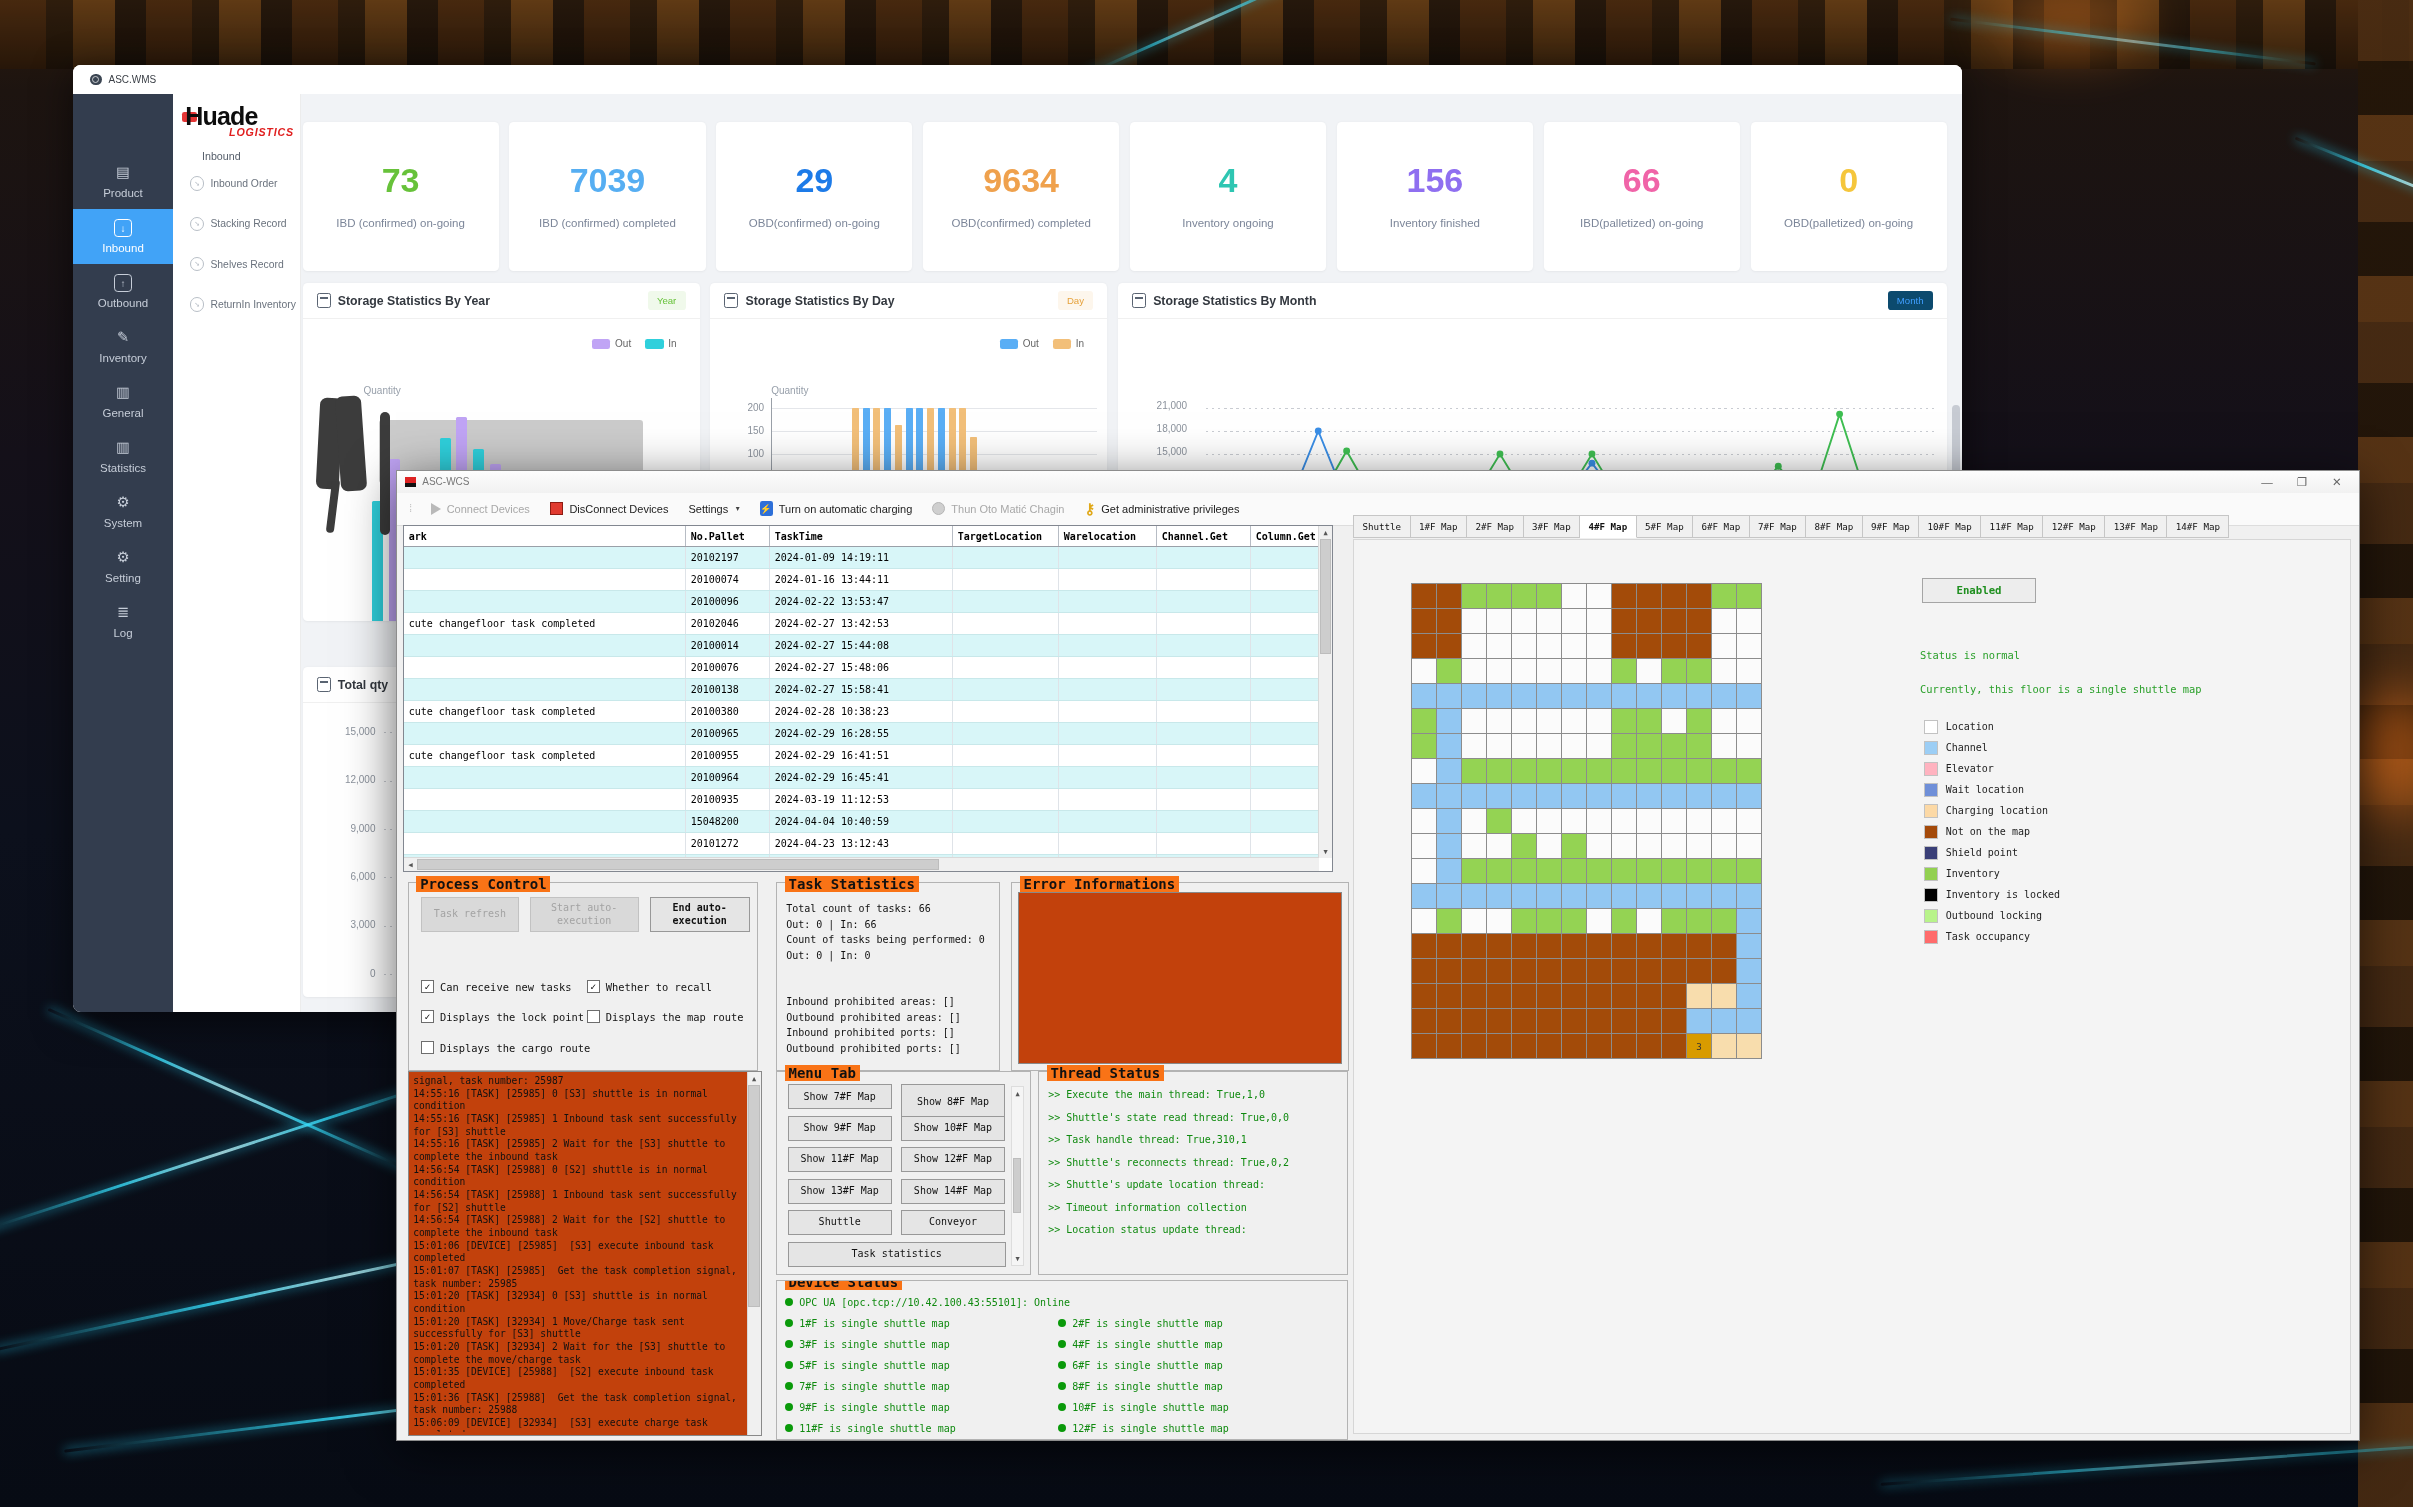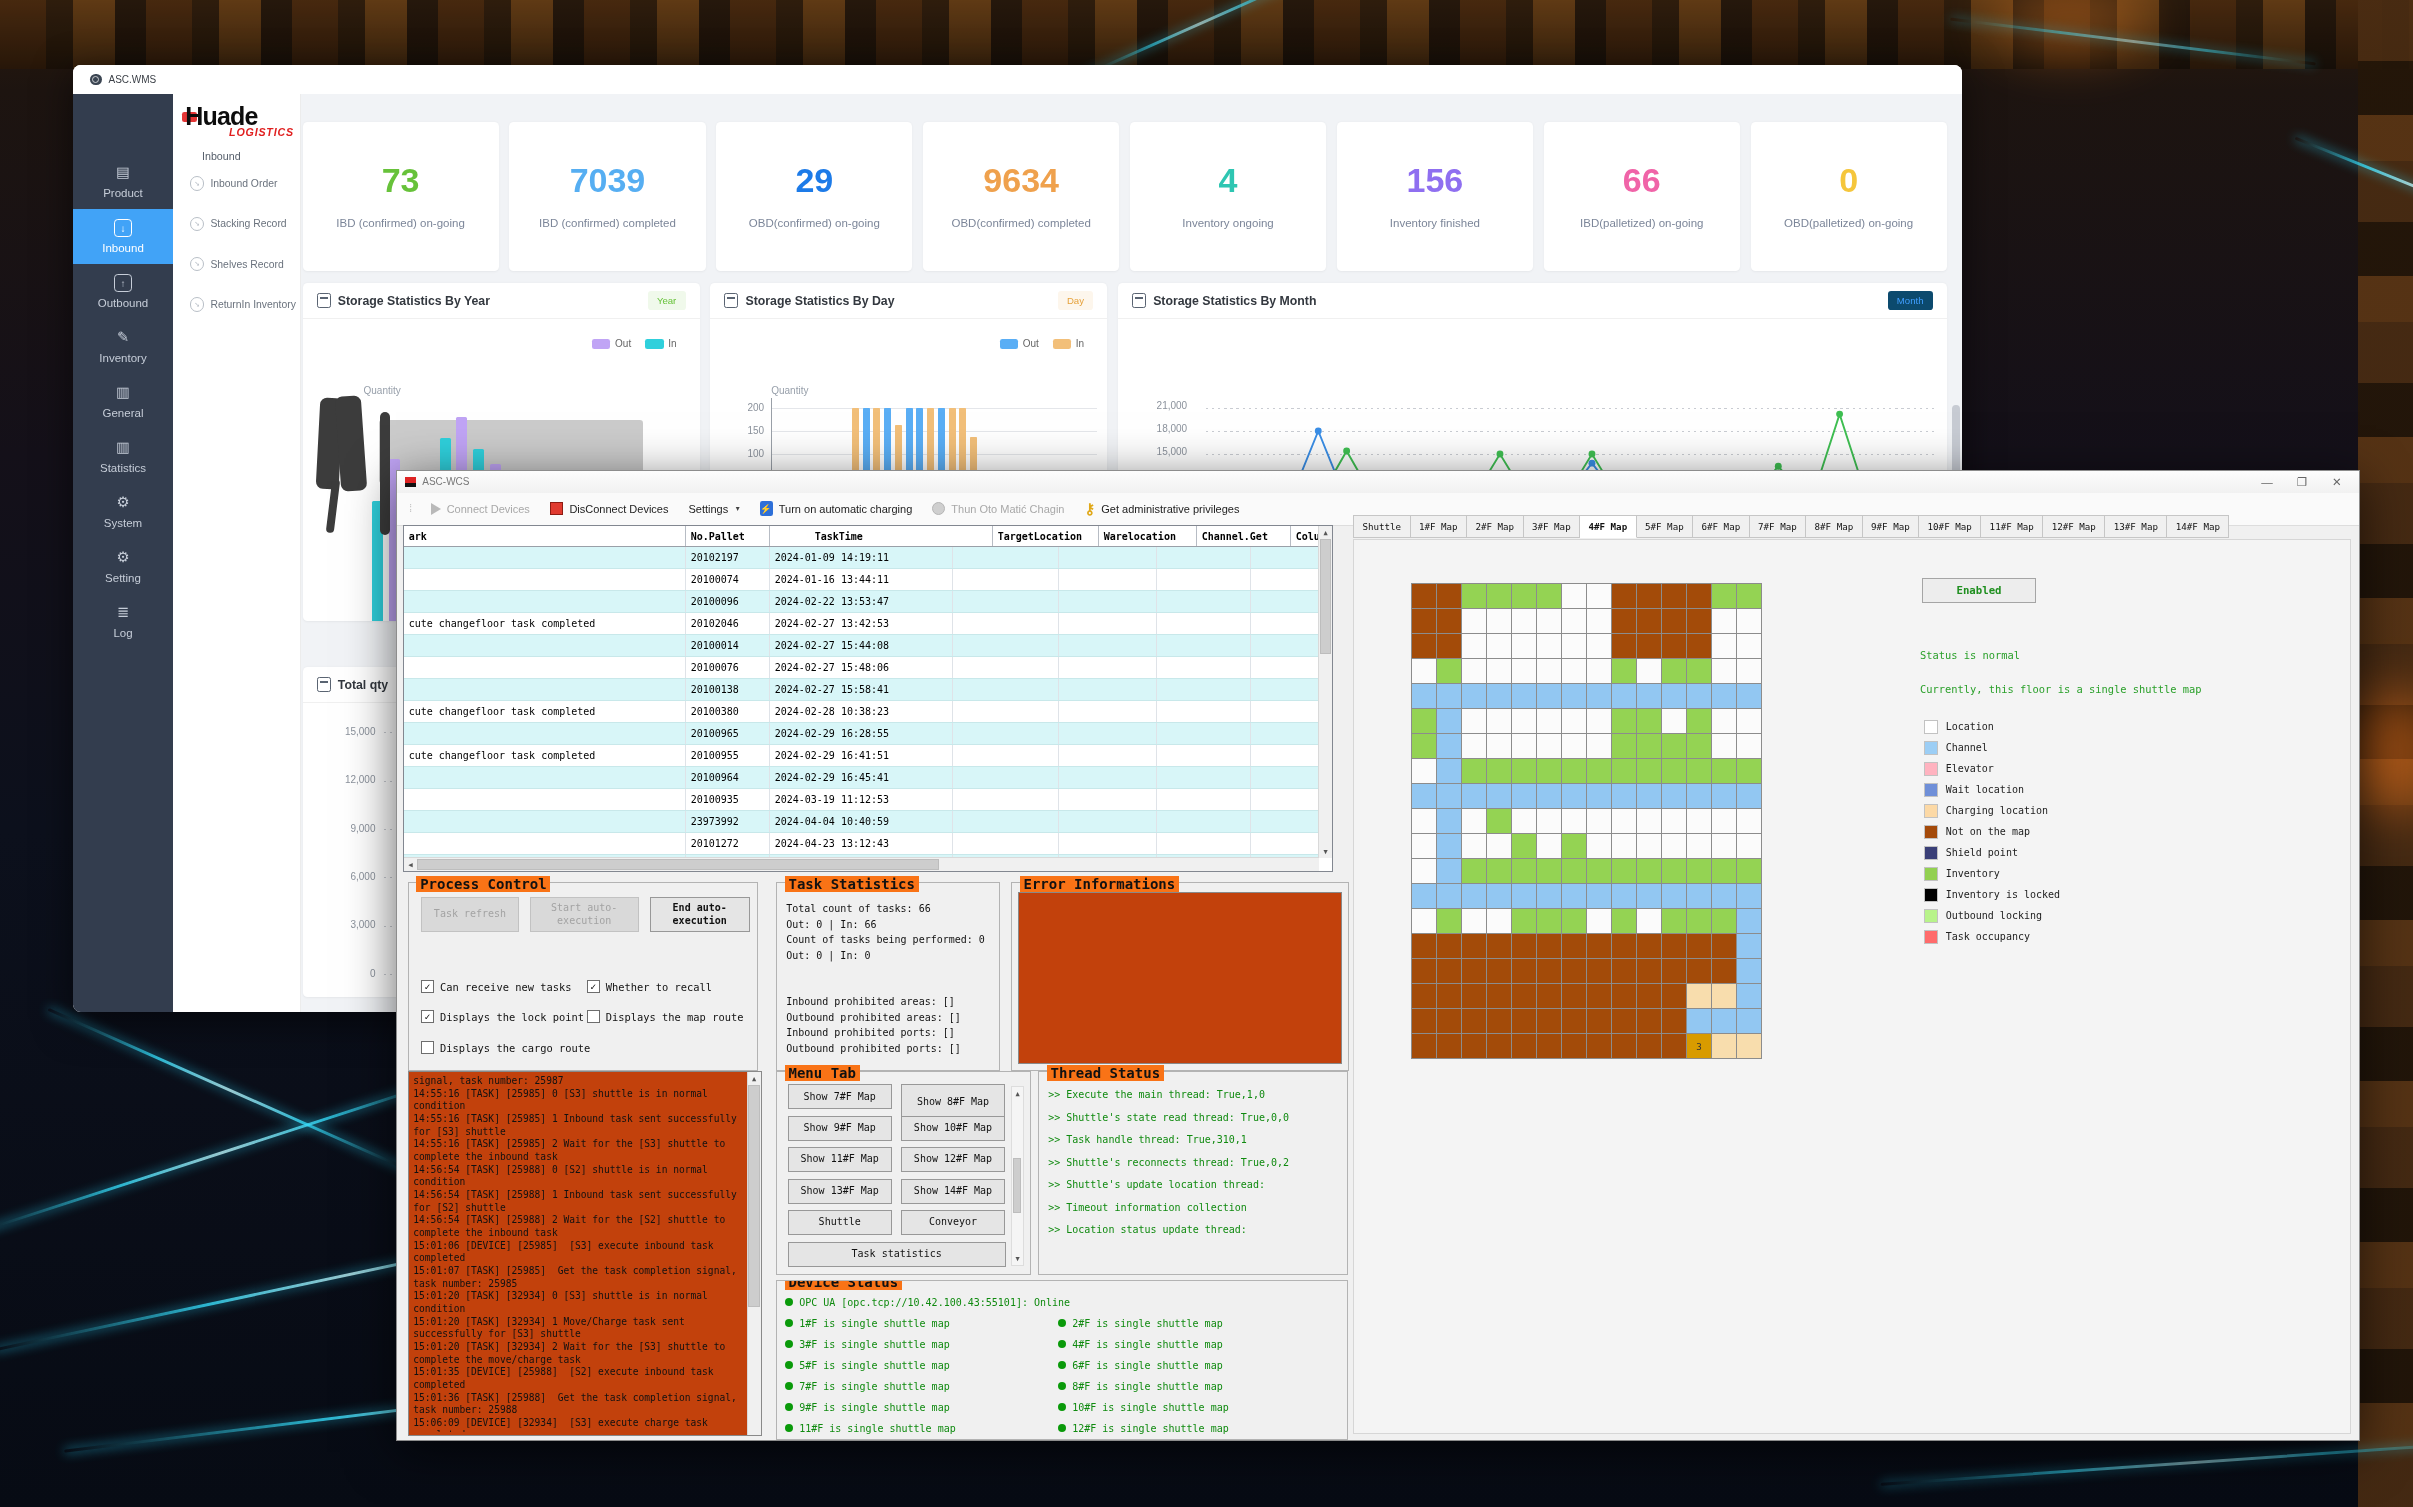--- a/index.html
+++ b/index.html
@@ -416,21 +416,21 @@
         <span style="color: rgb(224, 168, 24); font-size: 14.6px; font-weight: bold;">⚷</span>
         <span>Get administrative privileges</span>
       </div>
     </div>
 
   <div class="wtable">
     <div class="wtable-inner" id="wtable-inner">
         <div class="trow head">
           <div class="tcell" style="width: 282px;">ark</div>
           <div class="tcell" style="width: 84px;">No.Pallet</div>
-          <div class="tcell" style="width: 183px; margin-left: 40px;">TaskTime</div>
+          <div class="tcell" style="width: 183px;">TaskTime</div>
           <div class="tcell" style="width: 106px;">TargetLocation</div>
           <div class="tcell" style="width: 98px;">Warelocation</div>
           <div class="tcell" style="width: 94px;">Channel.Get</div>
           <div class="tcell" style="width: 91px;">Column.Get</div>
         </div>
         <div class="trow alt">
           <div class="tcell" style="width: 282px;"></div>
           <div class="tcell" style="width: 84px;">20102197</div>
           <div class="tcell" style="width: 183px;">2024-01-09 14:19:11</div>
           <div class="tcell" style="width: 106px;"></div>
@@ -532,21 +532,21 @@
           <div class="tcell" style="width: 282px;"></div>
           <div class="tcell" style="width: 84px;">20100935</div>
           <div class="tcell" style="width: 183px;">2024-03-19 11:12:53</div>
           <div class="tcell" style="width: 106px;"></div>
           <div class="tcell" style="width: 98px;"></div>
           <div class="tcell" style="width: 94px;"></div>
           <div class="tcell" style="width: 91px;"></div>
         </div>
         <div class="trow alt">
           <div class="tcell" style="width: 282px;"></div>
-          <div class="tcell" style="width: 84px;">23973992</div>
+          <div class="tcell" style="width: 84px;">15048200</div>
           <div class="tcell" style="width: 183px;">2024-04-04 10:40:59</div>
           <div class="tcell" style="width: 106px;"></div>
           <div class="tcell" style="width: 98px;"></div>
           <div class="tcell" style="width: 94px;"></div>
           <div class="tcell" style="width: 91px;"></div>
         </div>
         <div class="trow">
           <div class="tcell" style="width: 282px;"></div>
           <div class="tcell" style="width: 84px;">20101272</div>
           <div class="tcell" style="width: 183px;">2024-04-23 13:12:43</div>

